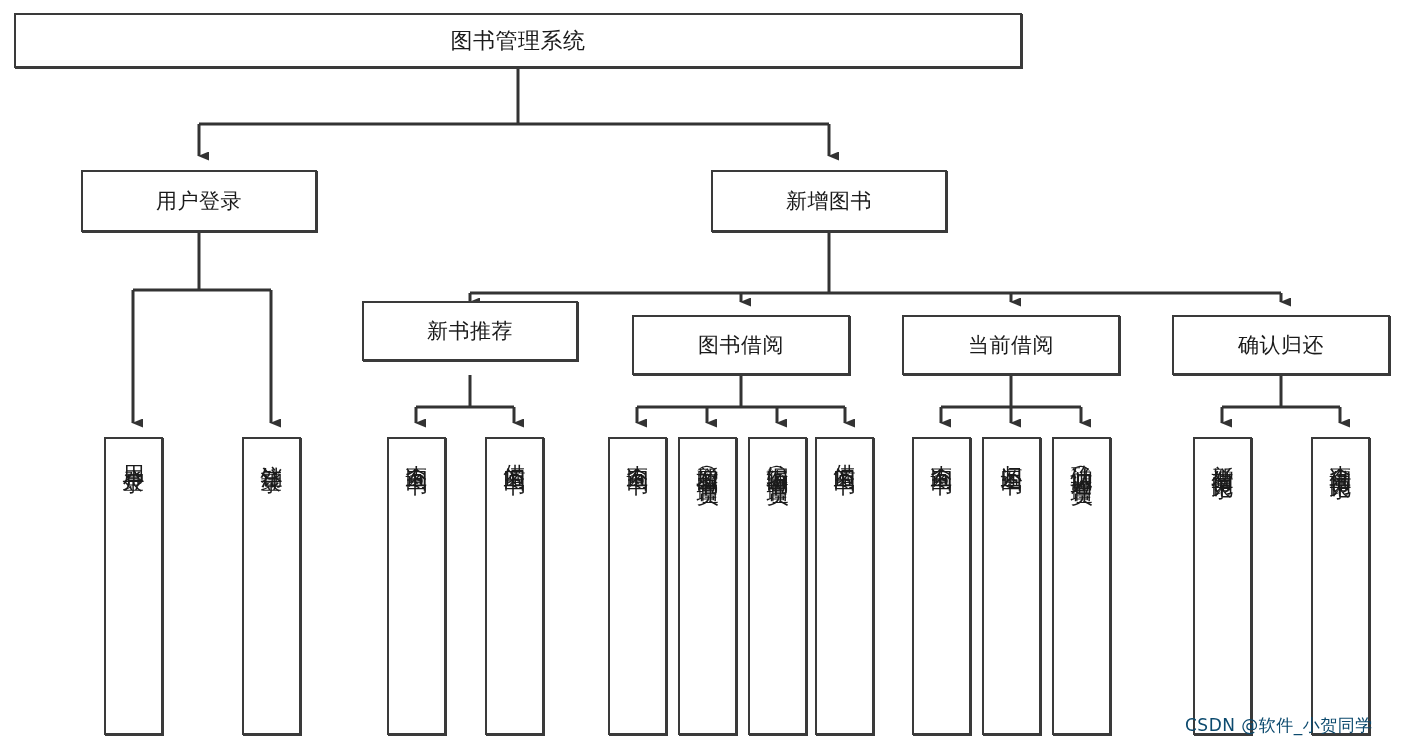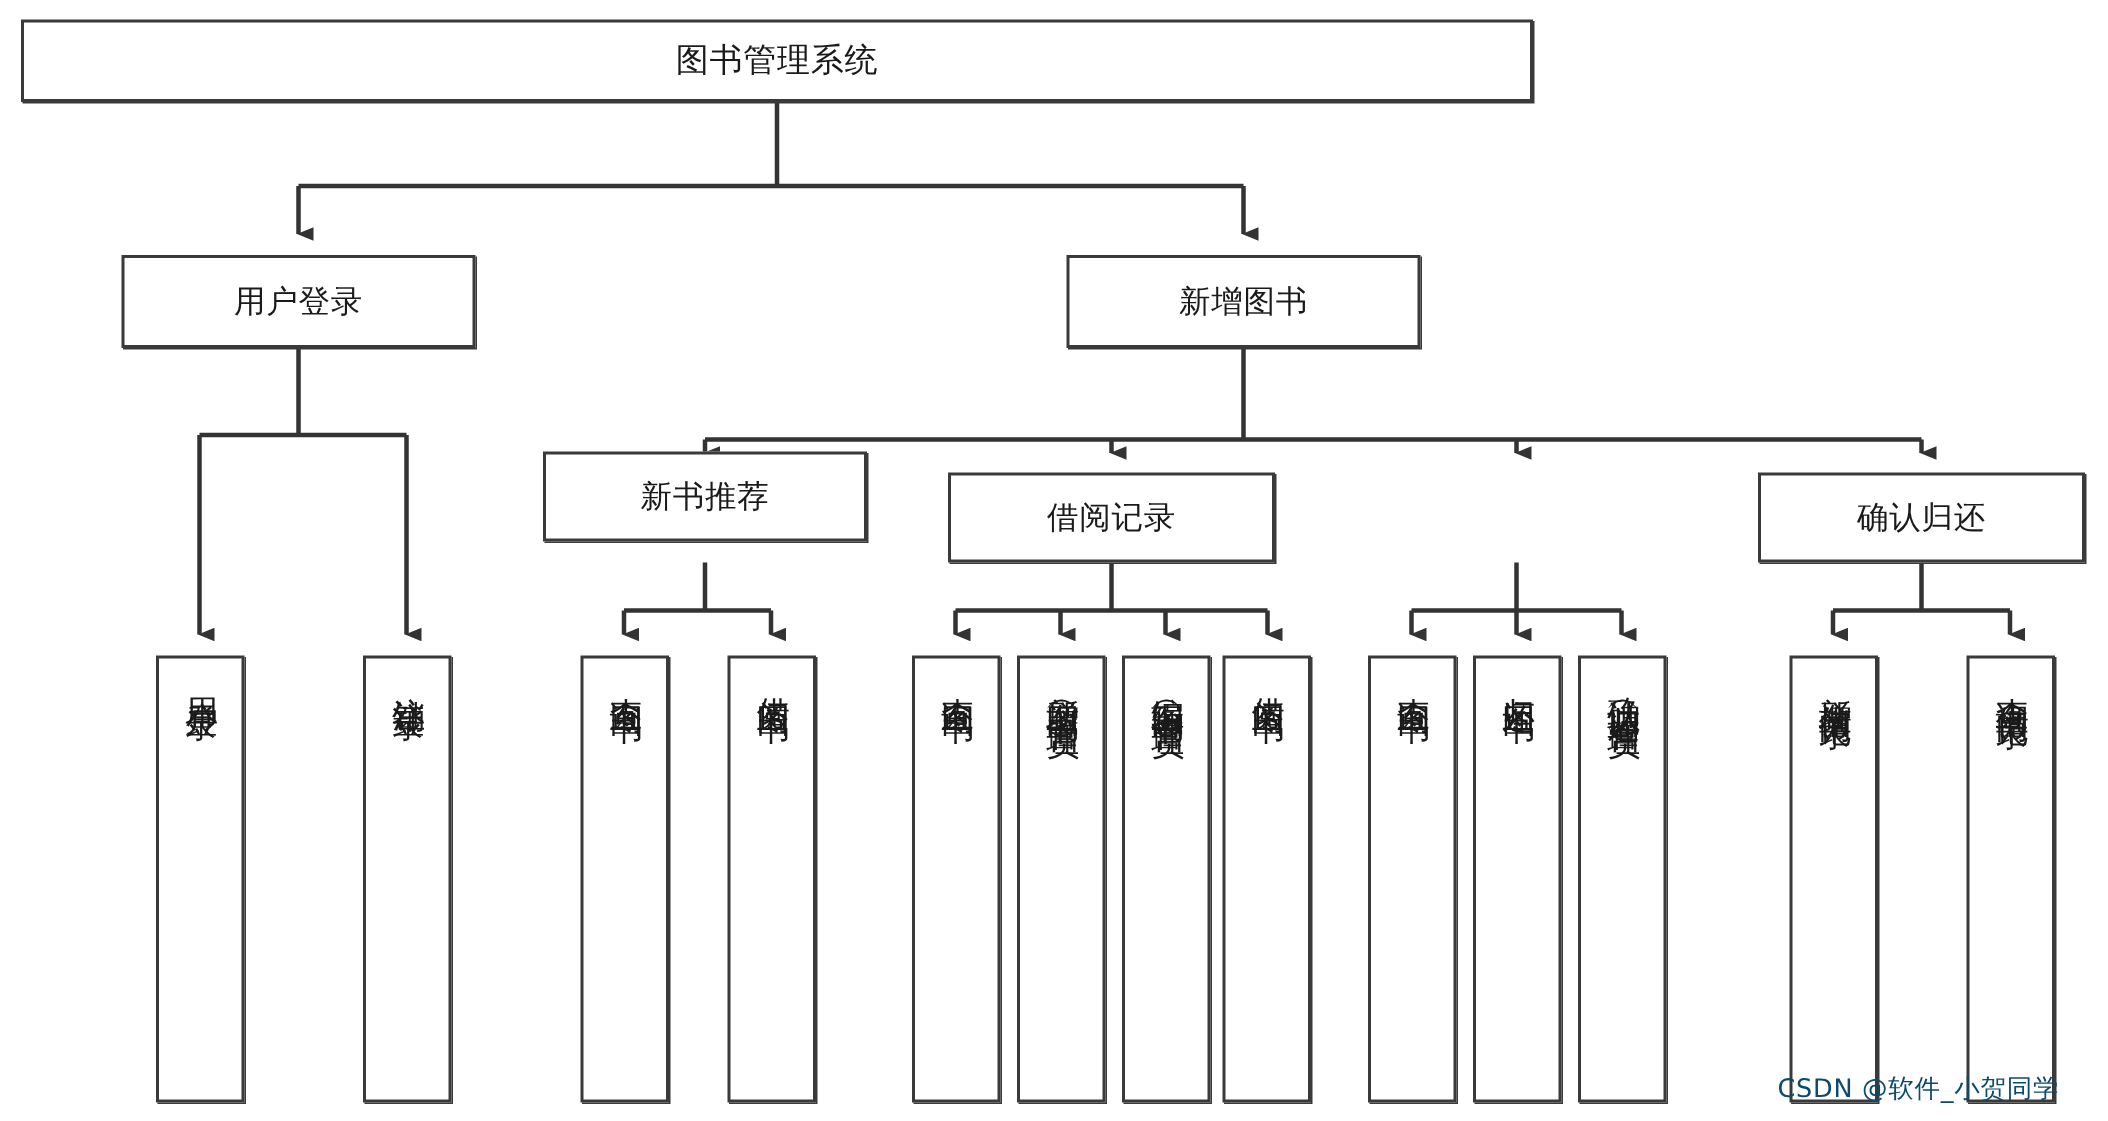--- a/index.html
+++ b/index.html
@@ -135,21 +135,24 @@
     <span class="node-label">用户登录</span>
   </div>
   <div class="node horizontal" style="left:711px; top:170px; width:236px; height:62px;">
     <span class="node-label">新增图书</span>
   </div>
 
   <div class="node horizontal" style="left:362px; top:301px; width:216px; height:60px;">
     <span class="node-label">新书推荐</span>
   </div>
   <div class="node horizontal" style="left:632px; top:315px; width:218px; height:60px;">
-    <span class="node-label">借阅记录</span>
+    <span class="node-label">图书借阅</span>
+  </div>
+  <div class="node horizontal" style="left:902px; top:315px; width:218px; height:60px;">
+    <span class="node-label">当前借阅</span>
   </div>
   <div class="node horizontal" style="left:1172px; top:315px; width:218px; height:60px;">
     <span class="node-label">确认归还</span>
   </div>
 
   <div class="node vertical" style="left:104px; top:437px; width:59px; height:298px;">
     <span class="node-label">用户登录</span>
   </div>
   <div class="node vertical" style="left:242px; top:437px; width:59px; height:298px;">
     <span class="node-label">注销登录</span>

